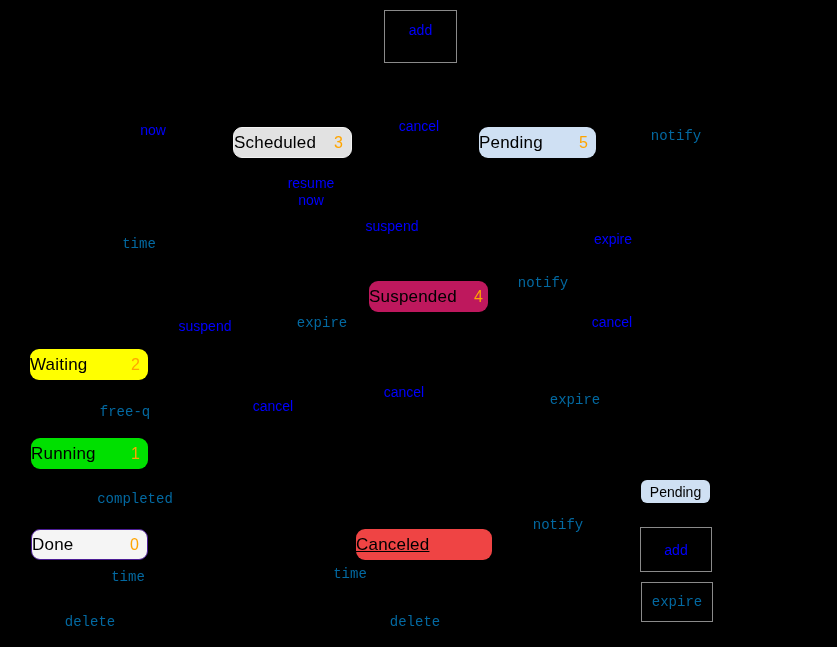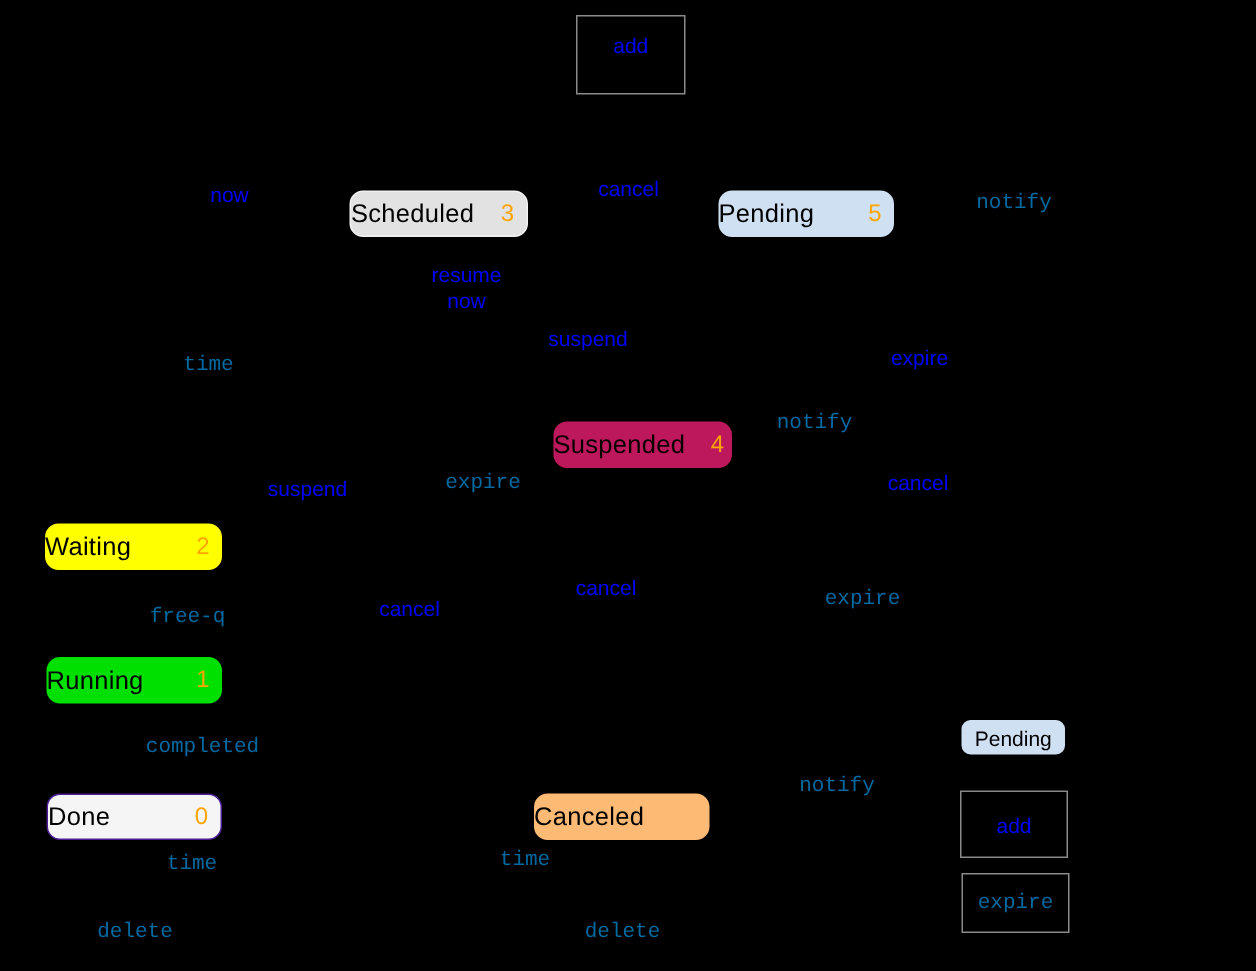--- a/index.html
+++ b/index.html
@@ -64,21 +64,21 @@
   <div class="state" style="left:31px;top:438px;width:117px;height:31px;background:#00e000;">
     <span>Running</span>
     <span class="scount">1</span>
   </div>
 
   <div class="state" style="left:31px;top:529px;width:117px;height:31px;background:#f5f5f5;border:1px solid #4c1d95;">
     <span>Done</span>
     <span class="scount">0</span>
   </div>
 
-  <div class="state" style="left:356px;top:529px;width:117px;height:31px;background:#fdba74;">
+  <div class="state" style="left:356px;top:529px;width:136px;height:31px;background:#ef4444;text-decoration:underline;">
     <span>Canceled</span>
   </div>
 
   <div class="elabel blue" style="left:153px;top:130px;">now</div>
   <div class="elabel blue" style="left:419px;top:126px;">cancel</div>
   <div class="elabel red" style="left:676px;top:136px;">notify</div>
   <div class="elabel blue" style="left:311px;top:192px;">resume
 now</div>
   <div class="elabel blue" style="left:392px;top:226px;">suspend</div>
   <div class="elabel red" style="left:139px;top:244px;">time</div>

